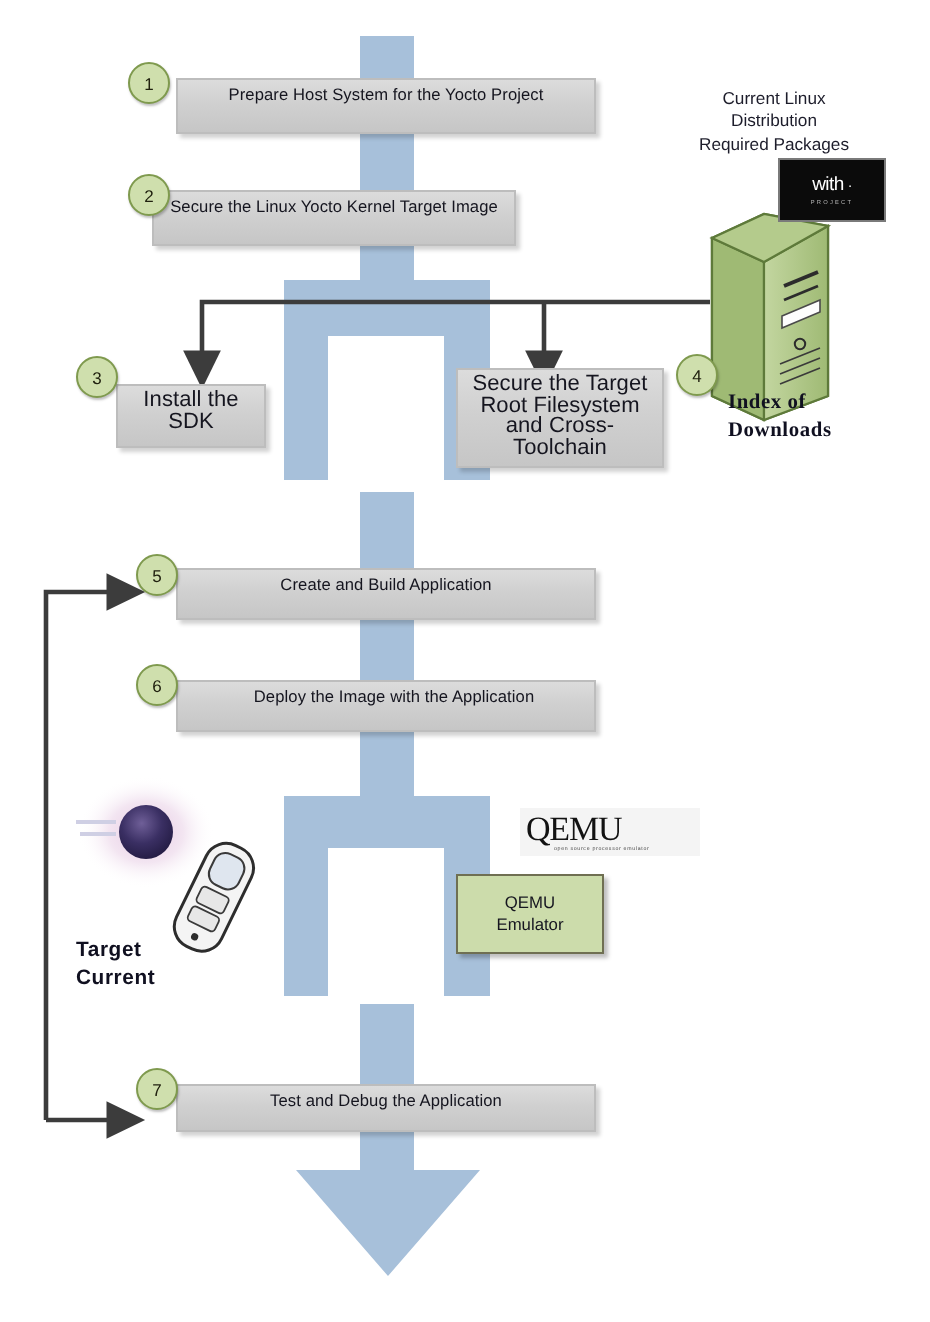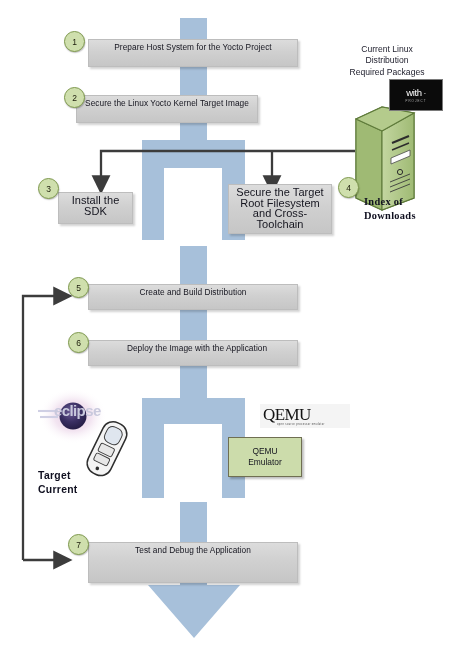--- a/index.html
+++ b/index.html
@@ -228,28 +228,28 @@
 
   <div class="step-box narrow" style="left:58px;top:192px;width:75px;height:32px;">
     <span>Install the SDK</span>
   </div>
 
   <div class="step-box narrow" style="left:228px;top:184px;width:104px;height:50px;">
     <span>Secure the Target Root Filesystem and Cross-Toolchain</span>
   </div>
 
   <div class="step-box" style="left:88px;top:284px;width:210px;height:26px;">
-    <span>Create and Build Distribution</span>
+    <span>Create and Build Application</span>
   </div>
 
   <div class="step-box" style="left:88px;top:340px;width:210px;height:26px;padding-left:12px;">
     <span>Deploy the Image with the Application</span>
   </div>
 
-  <div class="step-box" style="left:88px;top:542px;width:210px;height:41px;">
+  <div class="step-box" style="left:88px;top:542px;width:210px;height:24px;">
     <span>Test and Debug the Application</span>
   </div>
 
   <div class="green-box" style="left:228px;top:437px;width:74px;height:40px;white-space:pre-line;">
     <span>QEMU
 Emulator</span>
   </div>
 
   <div class="note" style="left:322px;top:32px;width:130px;text-align:center;">
     <span>Current Linux
@@ -272,17 +272,14 @@
       <span>with</span><span style="font-size:7px;padding-left:2px;">·</span>
     </div>
     <div class="yocto-sub">PROJECT</div>
   </div>
 
   <div class="qemu-mark" style="left:260px;top:404px;width:90px;height:24px;">
     <div class="qemu-word">QEMU</div>
     <div class="qemu-tag">open source processor emulator</div>
   </div>
 
-  <div class="eclipse-logo" style="left:38px;top:398px;width:84px;height:36px;">
-    <div class="eclipse-word">eclipse</div>
-  </div>
 
 </div>
 
 </body></html>

